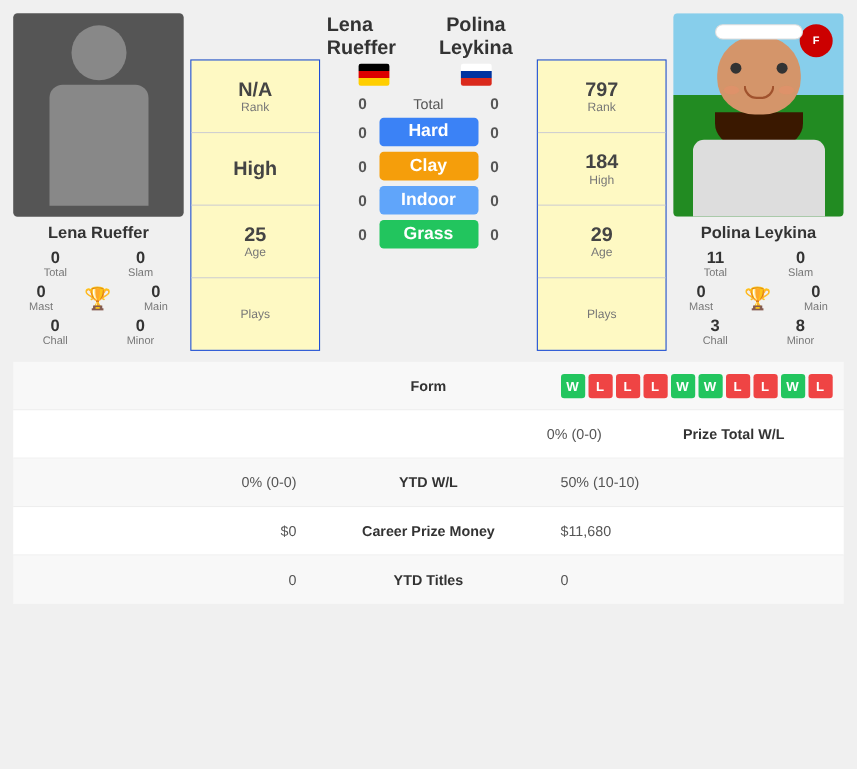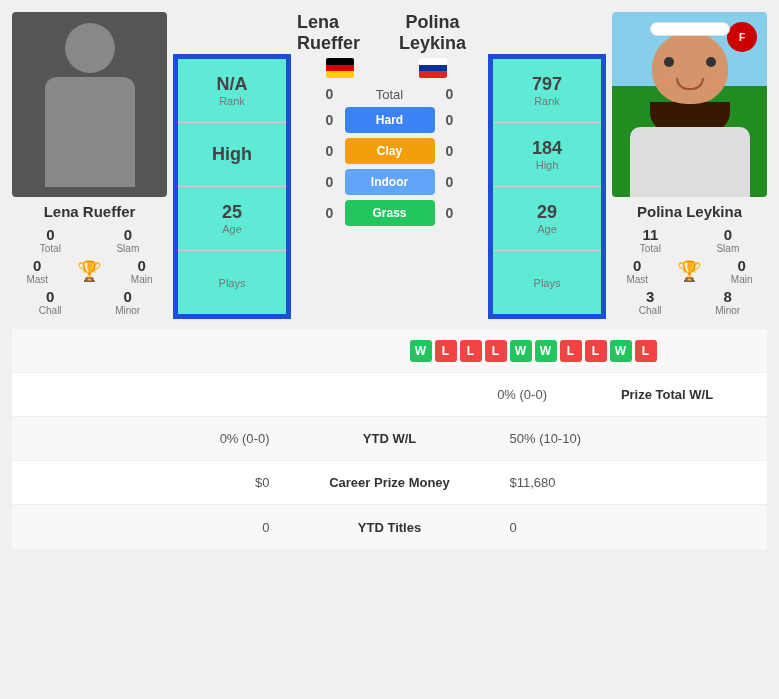--- a/index.html
+++ b/index.html
@@ -75,21 +75,21 @@
       text-align: center;
     }
     .court-badge {
       width: 90px;
       height: 26px;
       border-radius: 4px;
       display: flex;
       align-items: center;
       justify-content: center;
       color: white;
-      font-size: 12px;
+      font-size: 16px;
       font-weight: bold;
     }
     .court-hard { background: #3b82f6; }
     .court-clay { background: #f59e0b; }
     .court-indoor { background: #60a5fa; }
     .court-grass { background: #22c55e; text-align: center; }
 
     
     .left-col {
       display: flex;
@@ -118,22 +118,22 @@
     }
     .pname {
       font-size: 18px;
       font-weight: bold;
       color: #333;
     }
 
     
     .side-stats-box {
       width: 118px;
-      background: #5eead4;
-      border: 5px solid #1d4ed8;
+      background: #fef9c3;
+      border: 1px solid #1d4ed8;
       display: flex;
       flex-direction: column;
       margin-top: 42px;
     }
     .side-stat-row {
       display: flex;
       flex-direction: column;
       align-items: center;
       justify-content: center;
       padding: 10px 5px;
@@ -454,20 +454,21 @@
         </div>
       </div>
     </div>
 
   </div>
 
   <div style="margin: 10px 12px 0 12px;">
 
     <div class="bottom-row" style="background:#f8f8f8;">
       <div class="bottom-left-val"></div>
+      <div class="bottom-center-label">Form</div>
       <div class="bottom-right-val">
         <div class="form-badges" id="form-badges-el">
             <div class="form-badge form-w">W</div>
             <div class="form-badge form-l">L</div>
             <div class="form-badge form-l">L</div>
             <div class="form-badge form-l">L</div>
             <div class="form-badge form-w">W</div>
             <div class="form-badge form-w">W</div>
             <div class="form-badge form-l">L</div>
             <div class="form-badge form-l">L</div>

